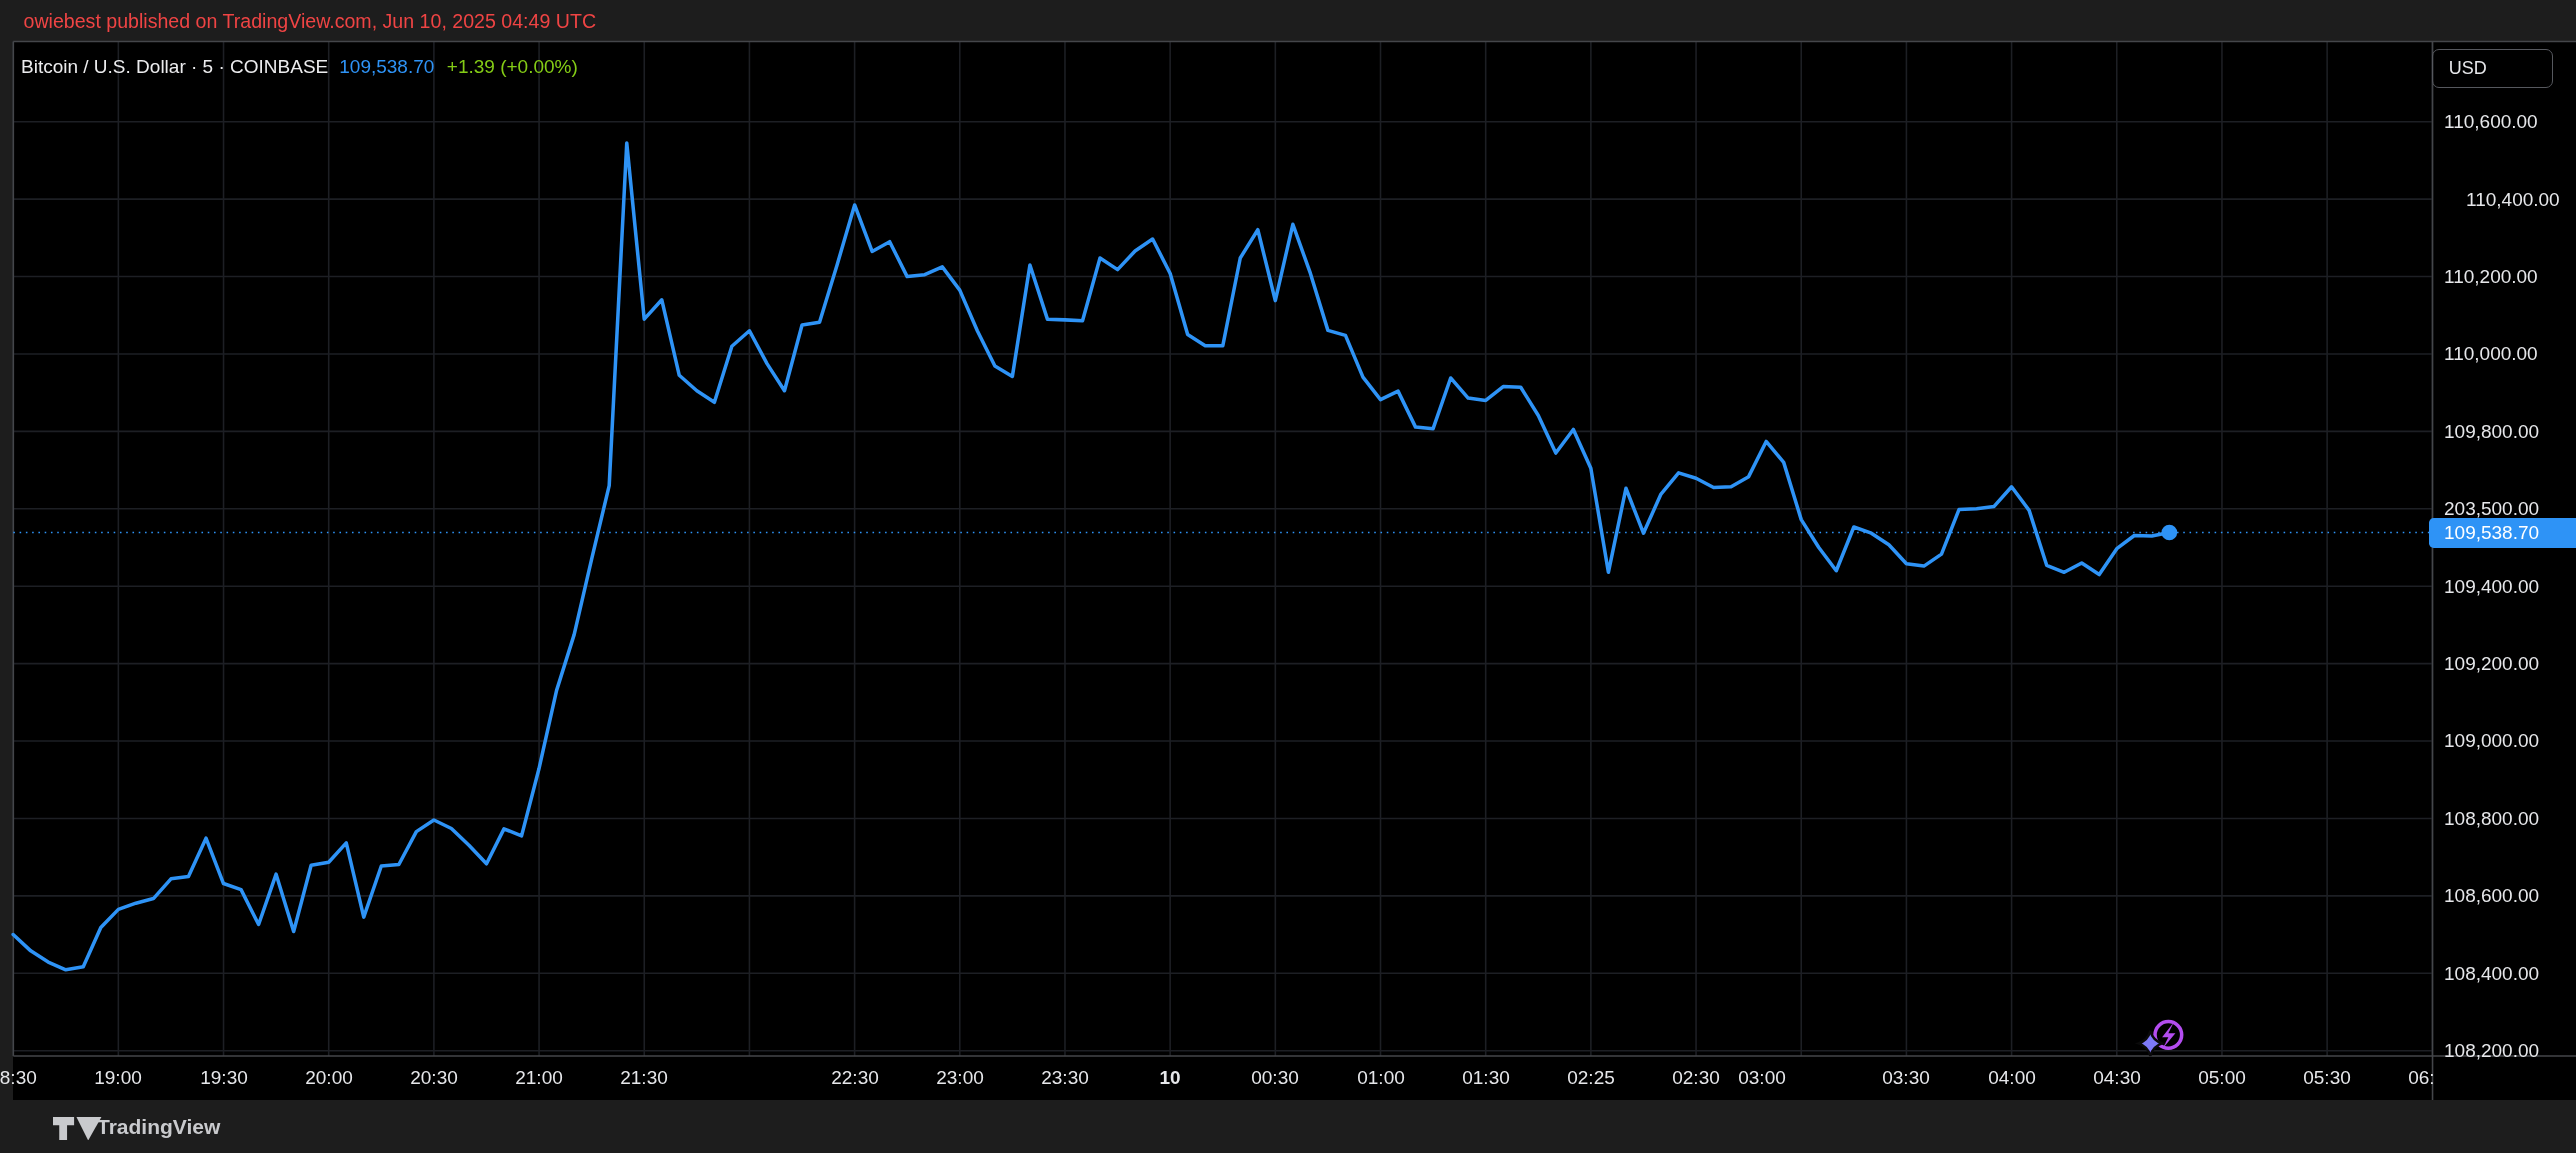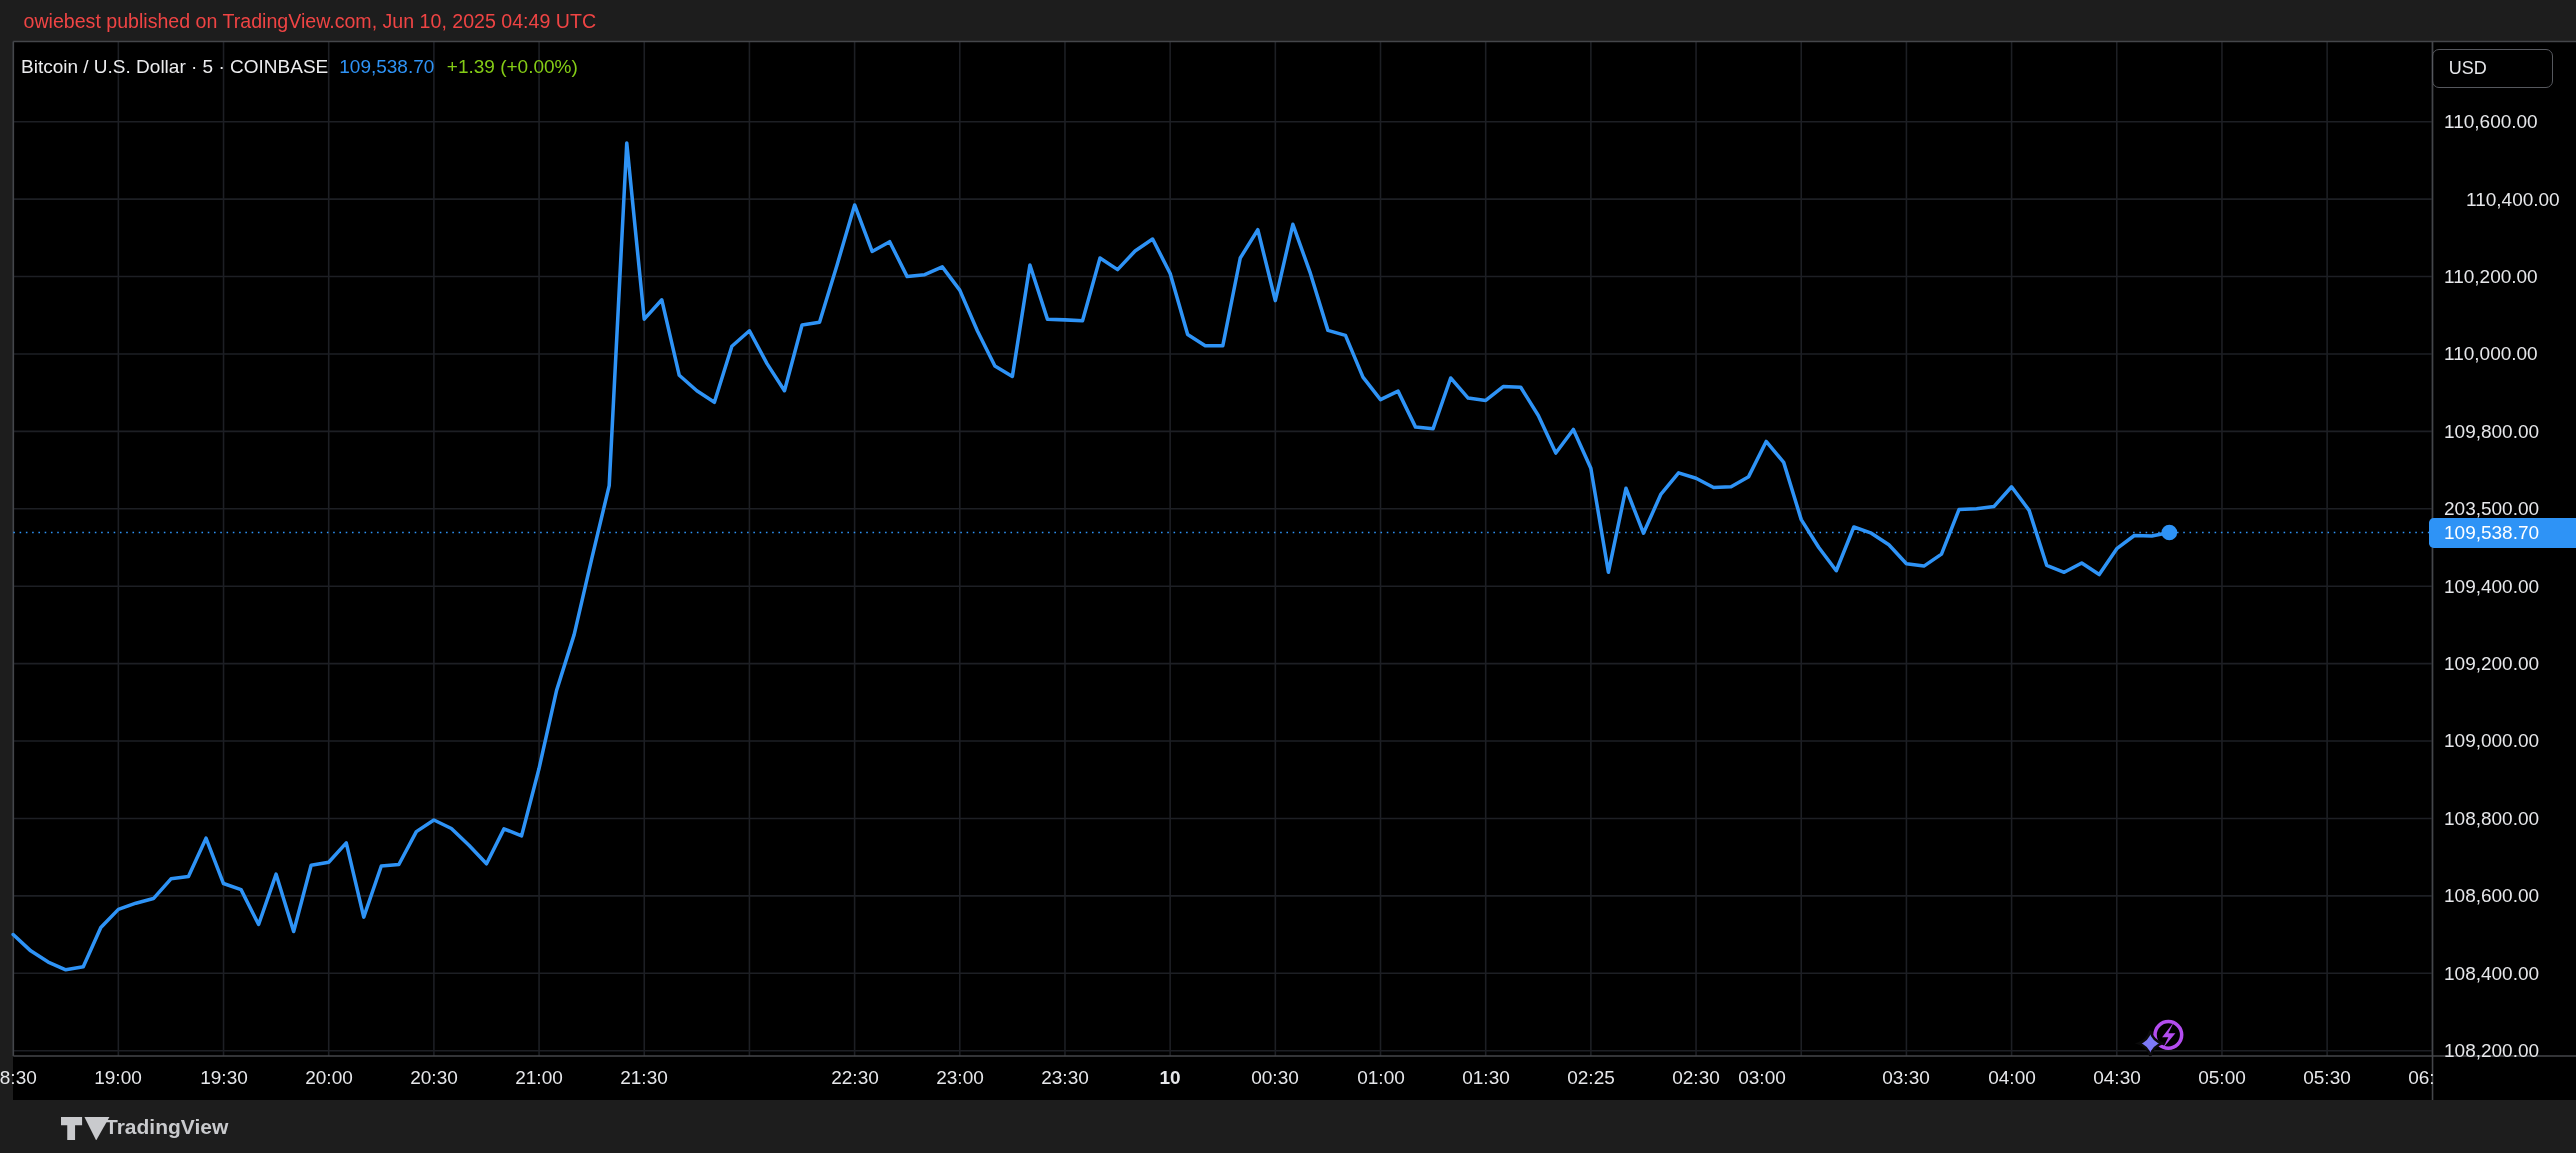--- a/index.html
+++ b/index.html
@@ -17,21 +17,21 @@
            border:1.6px solid #56585e;border-radius:7px;color:#e6e7ea;font-size:18px;
            line-height:36px;padding-left:15.7px;z-index:3;}
   .plabel{position:absolute;left:2444px;height:25px;line-height:25px;font-size:19px;color:#e6e7ea;z-index:2;white-space:nowrap;}
   .price-tag{position:absolute;left:2429px;width:147px;height:30px;border-radius:4.7px 0 0 4.7px;
              background:var(--accent);z-index:4;}
   .price-tag span{display:block;padding-left:15px;line-height:30px;font-size:19px;color:#fff;}
   .time-strip{position:absolute;left:0;top:1056px;width:2433px;height:44px;overflow:hidden;z-index:2;}
   .tlabel{position:absolute;top:11px;width:110px;margin-left:-55px;text-align:center;
           font-size:19px;color:#e6e7ea;white-space:nowrap;}
   .tlabel.bold{font-weight:700;}
-  .footer{position:absolute;left:12px;top:1100px;width:2284px;height:54px;background:#1d1d1d;z-index:3;}
+  .footer{position:absolute;left:4px;top:1100px;width:2284px;height:54px;background:#1d1d1d;z-index:3;}
   .brand{position:absolute;left:93px;top:15px;font-size:21px;font-weight:600;color:#c9cacd;}
 </style>
 </head>
 <body>
 
 <div class="screen">
   <div class="attribution">owiebest published on TradingView.com, Jun 10, 2025 04:49 UTC</div>
 
   <div class="chart-bg"></div>
 

